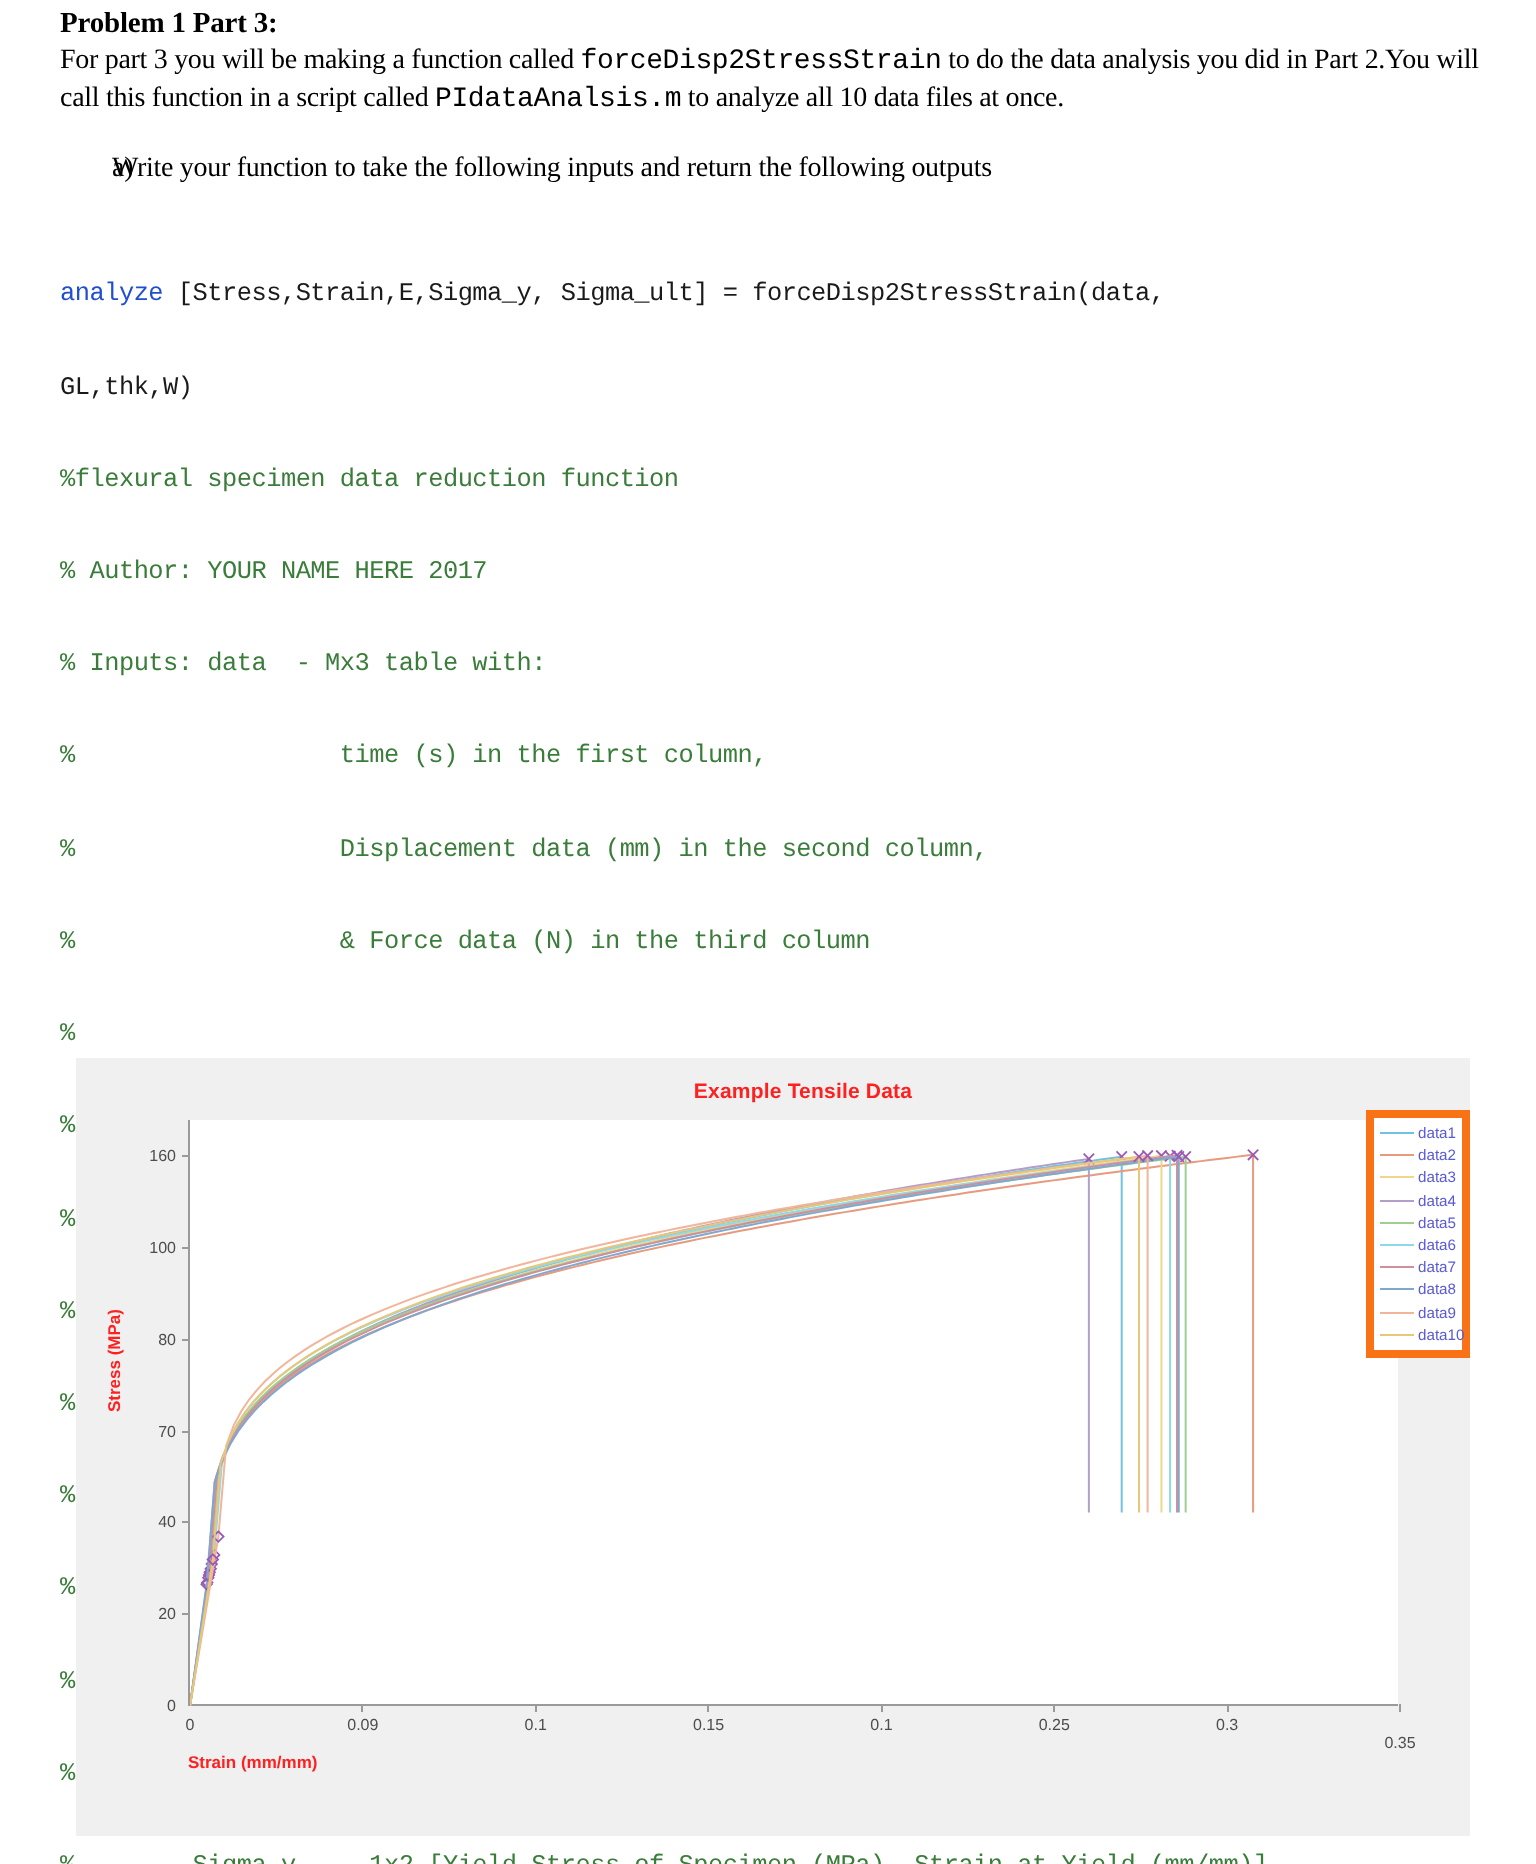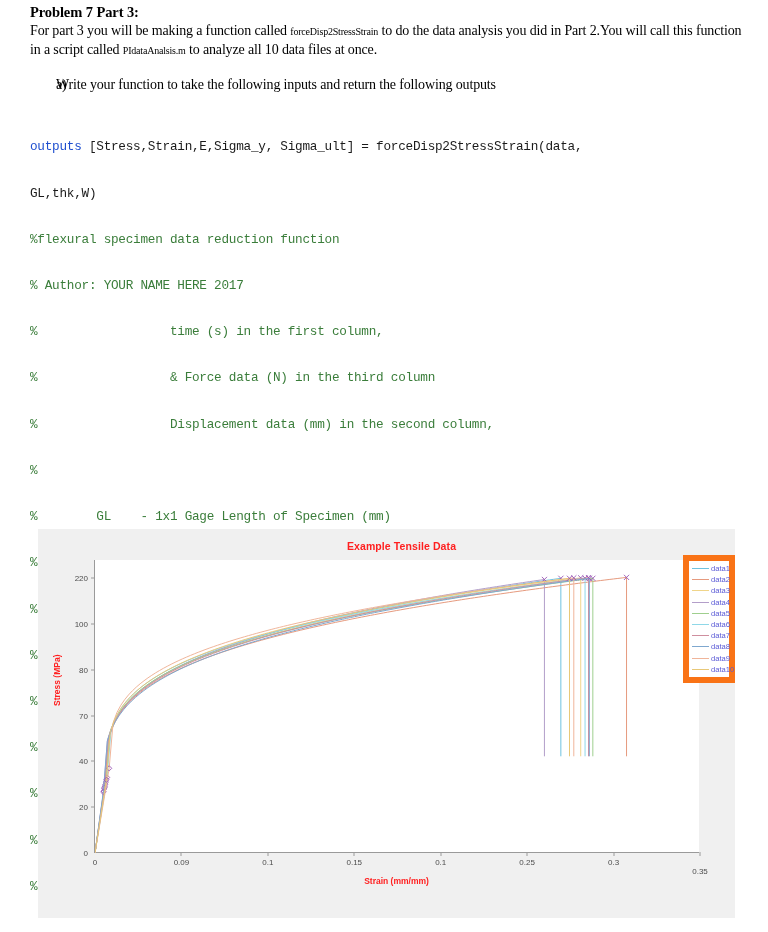--- a/index.html
+++ b/index.html
@@ -24,22 +24,22 @@
     margin: 0 0 1px 0;
     letter-spacing: -0.1px;
   }
   .q-para {
     font-size: 14px;
     line-height: 17.5px;
     margin: 0;
     letter-spacing: -0.15px;
   }
   .mono-inline {
-    font-family: Liberation Serif, serif;
-    font-size: 10px;
+    font-family: Liberation Mono, monospace;
+    font-size: 14px;
     letter-spacing: -0.2px;
   }
 
   
   .item {
     display: flex;
     font-size: 14px;
     line-height: 17.5px;
     letter-spacing: -0.15px;
   }
@@ -142,35 +142,35 @@
     font-family: "Liberation Sans", sans-serif;
     font-weight: bold;
     font-size: 8.5px;
     white-space: nowrap;
   }
   .xlabel {
     position: absolute;
     left: 56px;
     width: 605px;
     top: 347px;
-    text-align: center;
+    text-align: left;
     color: #ff2020;
     font-family: "Liberation Sans", sans-serif;
     font-weight: bold;
     font-size: 8.5px;
   }
 
   
   .legend {
     position: absolute;
     left: 645px;
     top: 26px;
     width: 52px;
     background: #ffffff;
-    border: 6px solid #f97316;
+    border: 4px solid #f97316;
     padding: 2px 2px 2px 2px;
   }
   .legend-row {
     display: flex;
     align-items: center;
     height: 11.2px;
   }
   .legend-swatch {
     width: 17px;
     height: 0;
@@ -185,38 +185,39 @@
     white-space: nowrap;
     line-height: 9px;
   }
 </style>
 </head>
 <body>
 
 <div class="page">
 
   <div class="prose">
-    <div class="q-title">Problem 7 Part 3:</div>
+    <div class="q-title">Problem 1 Part 3:</div>
 
     <p class="q-para"><span>For part 3 you will be making a function called </span><span class="mono-inline">forceDisp2StressStrain</span><span> to do the data analysis you did in Part 2.</span><span>You will call this function in a script called </span><span class="mono-inline">PIdataAnalsis.m</span><span> to  analyze all 10 data files at once.</span></p>
 
     <div class="item item-a">
       <div class="marker">a)</div>
       <div class="body">Write your function to take the following inputs and return the following outputs</div>
     </div>
   </div>
 
   <div class="code">
-    <span class="ln"><span class="kw">outputs</span><span class="pl"> [Stress,Strain,E,Sigma_y, Sigma_ult] = forceDisp2StressStrain(data,</span></span>
+    <span class="ln"><span class="kw">analyze</span><span class="pl"> [Stress,Strain,E,Sigma_y, Sigma_ult] = forceDisp2StressStrain(data,</span></span>
     <span class="ln"><span class="pl">GL,thk,W)</span></span>
     <span class="ln cm">%flexural specimen data reduction function</span>
     <span class="ln cm">% Author: YOUR NAME HERE 2017</span>
+    <span class="ln cm">% Inputs: data  - Mx3 table with:</span>
     <span class="ln cm">%                  time (s) in the first column,</span>
+    <span class="ln cm">%                  Displacement data (mm) in the second column,</span>
     <span class="ln cm">%                  &amp; Force data (N) in the third column</span>
-    <span class="ln cm">%                  Displacement data (mm) in the second column,</span>
     <span class="ln cm">%</span>
     <span class="ln cm">%        GL    - 1x1 Gage Length of Specimen (mm)</span>
     <span class="ln cm">%        thk   - 1x1 Thickness of Specimen (mm)</span>
     <span class="ln cm">%        W     - 1x1 Width of Specimen (mm)</span>
     <span class="ln cm">%</span>
     <span class="ln cm">% Outputs:</span>
     <span class="ln cm">%        Stress    - Mx1 array with Stress Data (MPa)</span>
     <span class="ln cm">%        Srain     - Mx1 array with Strain Data (mm/mm)</span>
     <span class="ln cm">%        E         - 1x1 Young's Modulus (MPa)</span>
     <span class="ln cm">%        Sigma_y   - 1x2 [Yield Stress of Specimen (MPa), Strain at Yield (mm/mm)]</span>
@@ -306,21 +307,21 @@
         <div class="ytick" style="top: 247.219px;">20</div>
         <div class="ytick-mark" style="top: 247.219px;"></div>
         <div class="ytick" style="top: 201.438px;">40</div>
         <div class="ytick-mark" style="top: 201.438px;"></div>
         <div class="ytick" style="top: 155.656px;">70</div>
         <div class="ytick-mark" style="top: 155.656px;"></div>
         <div class="ytick" style="top: 109.875px;">80</div>
         <div class="ytick-mark" style="top: 109.875px;"></div>
         <div class="ytick" style="top: 64.0938px;">100</div>
         <div class="ytick-mark" style="top: 64.0938px;"></div>
-        <div class="ytick" style="top: 18.3125px;">220</div>
+        <div class="ytick" style="top: 18.3125px;">160</div>
         <div class="ytick-mark" style="top: 18.3125px;"></div>
         <div class="xtick" style="left: 0px;">0</div>
         <div class="xtick" style="left: 86.4286px;">0.09</div>
         <div class="xtick-mark" style="left: 86.4286px;"></div>
         <div class="xtick" style="left: 172.857px;">0.1</div>
         <div class="xtick-mark" style="left: 172.857px;"></div>
         <div class="xtick" style="left: 259.286px;">0.15</div>
         <div class="xtick-mark" style="left: 259.286px;"></div>
         <div class="xtick" style="left: 345.714px;">0.1</div>
         <div class="xtick-mark" style="left: 345.714px;"></div>

